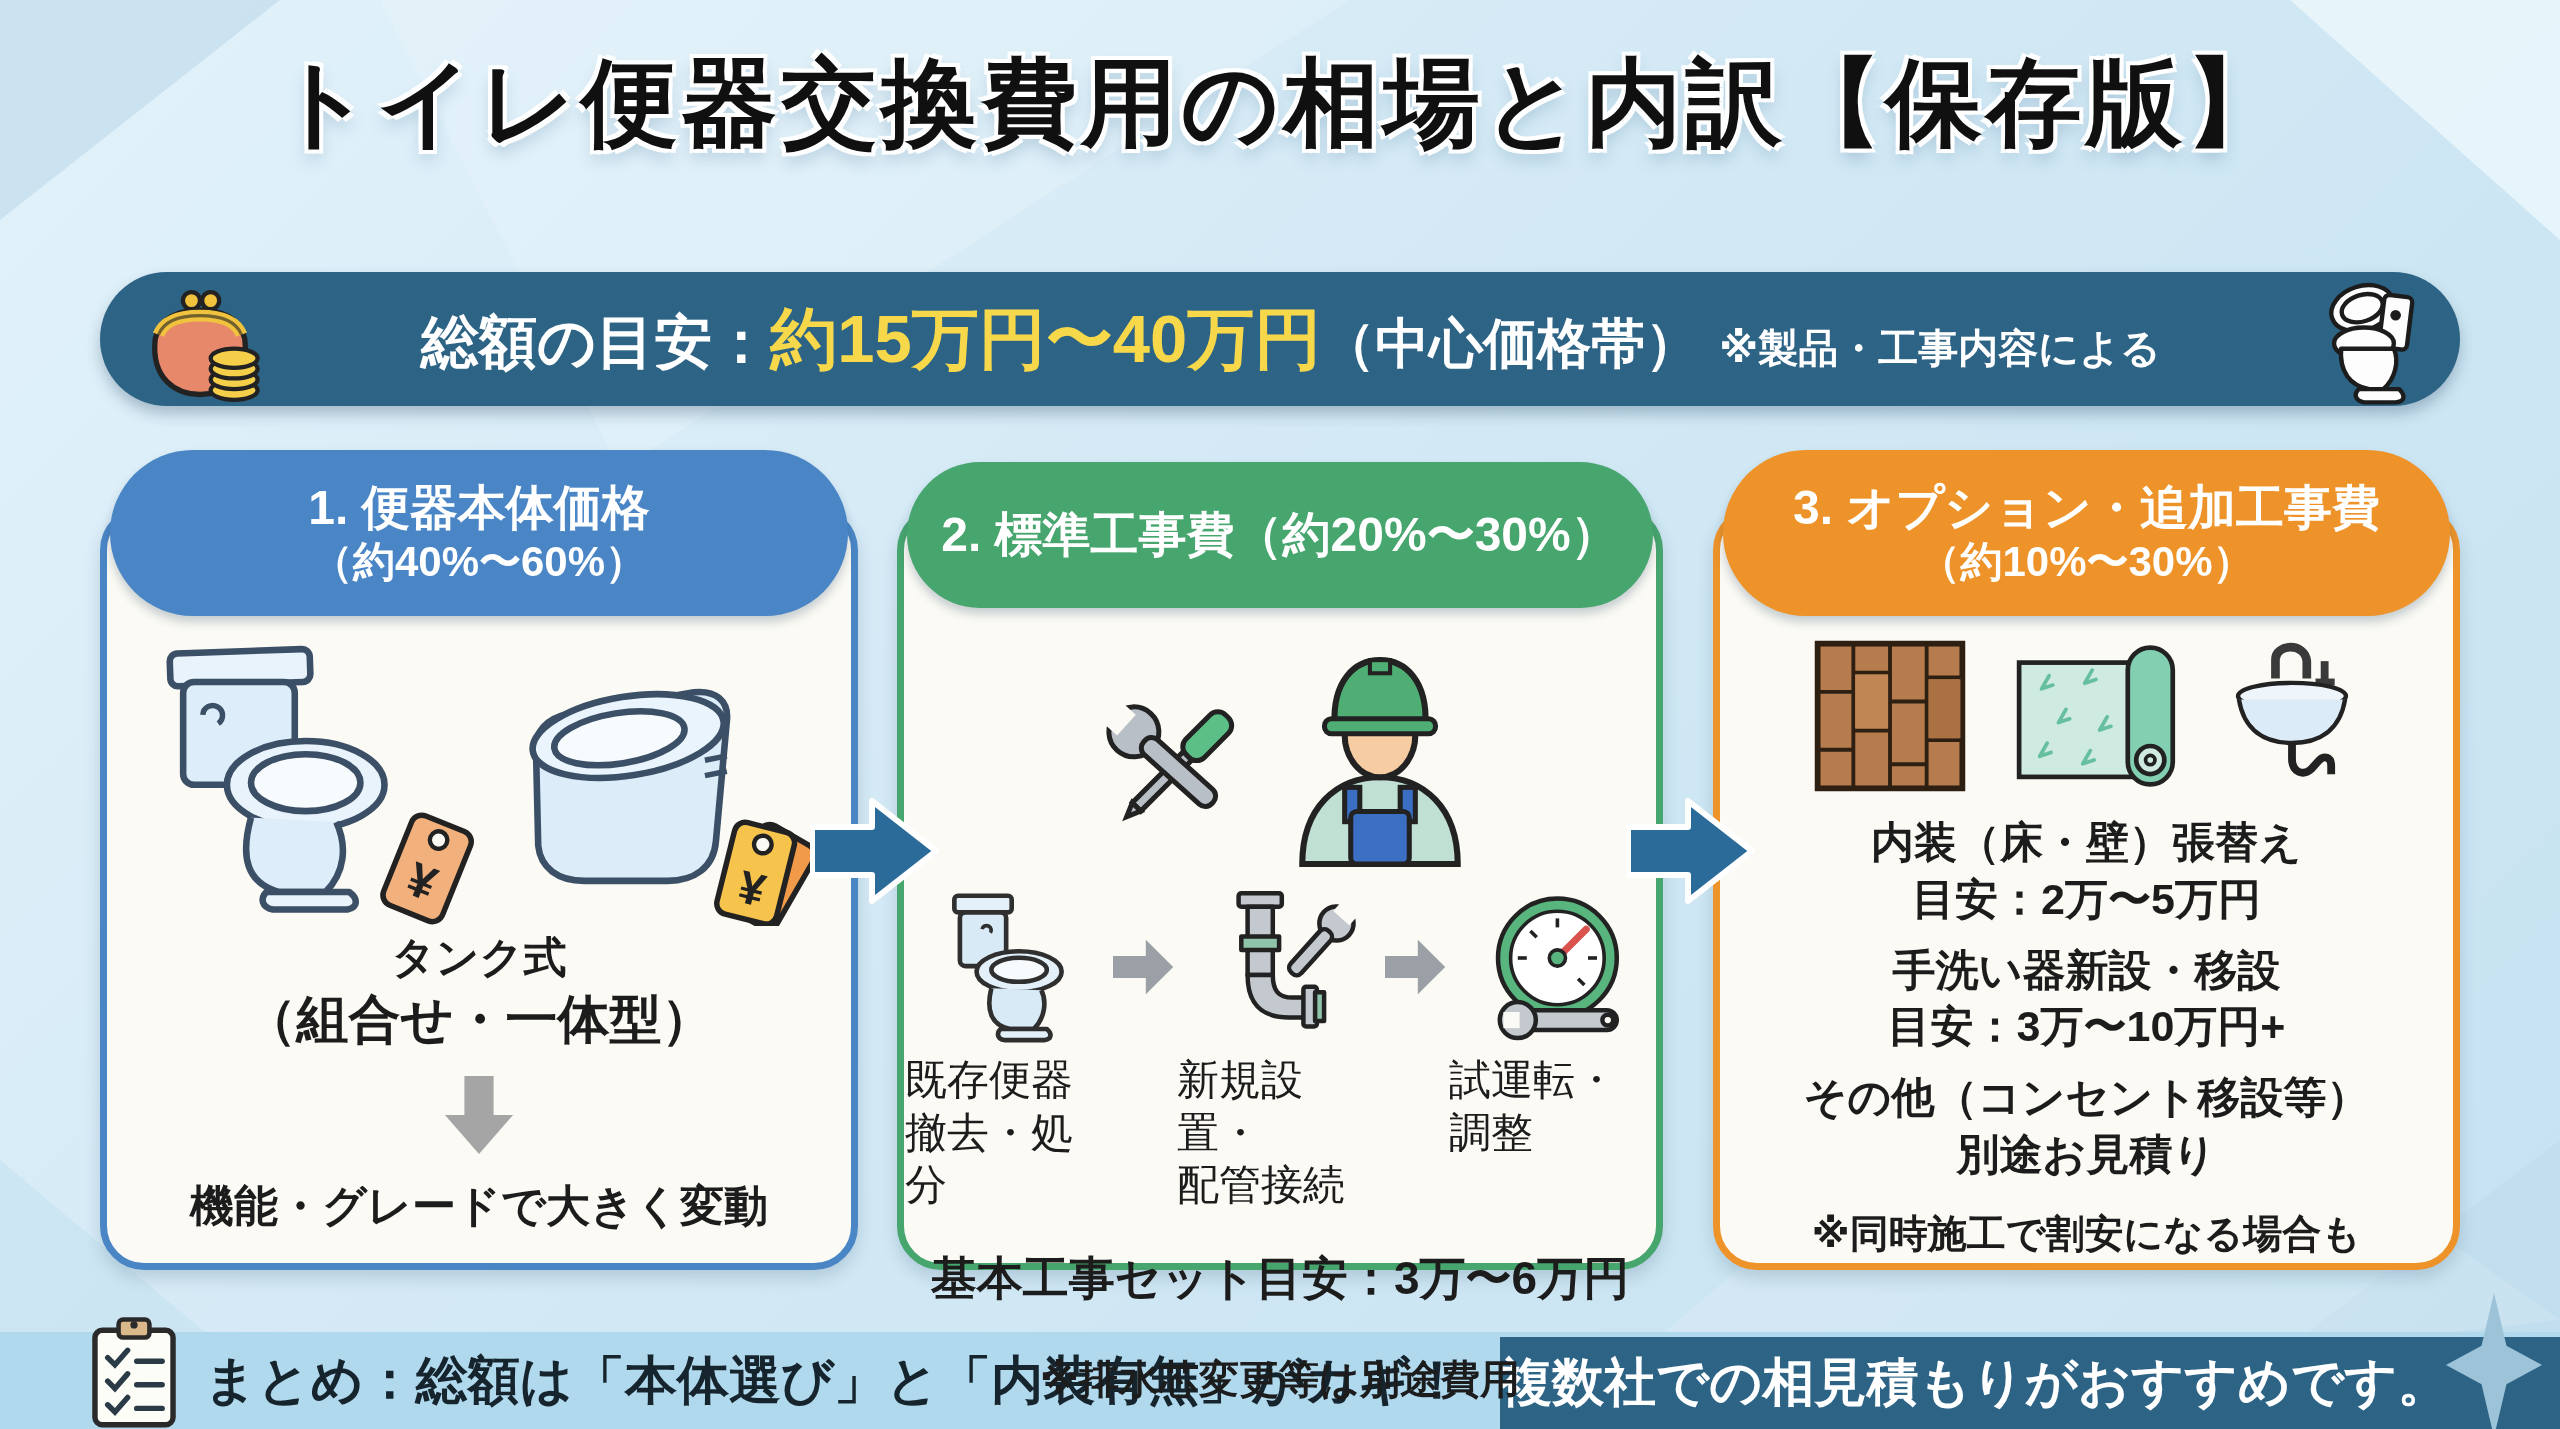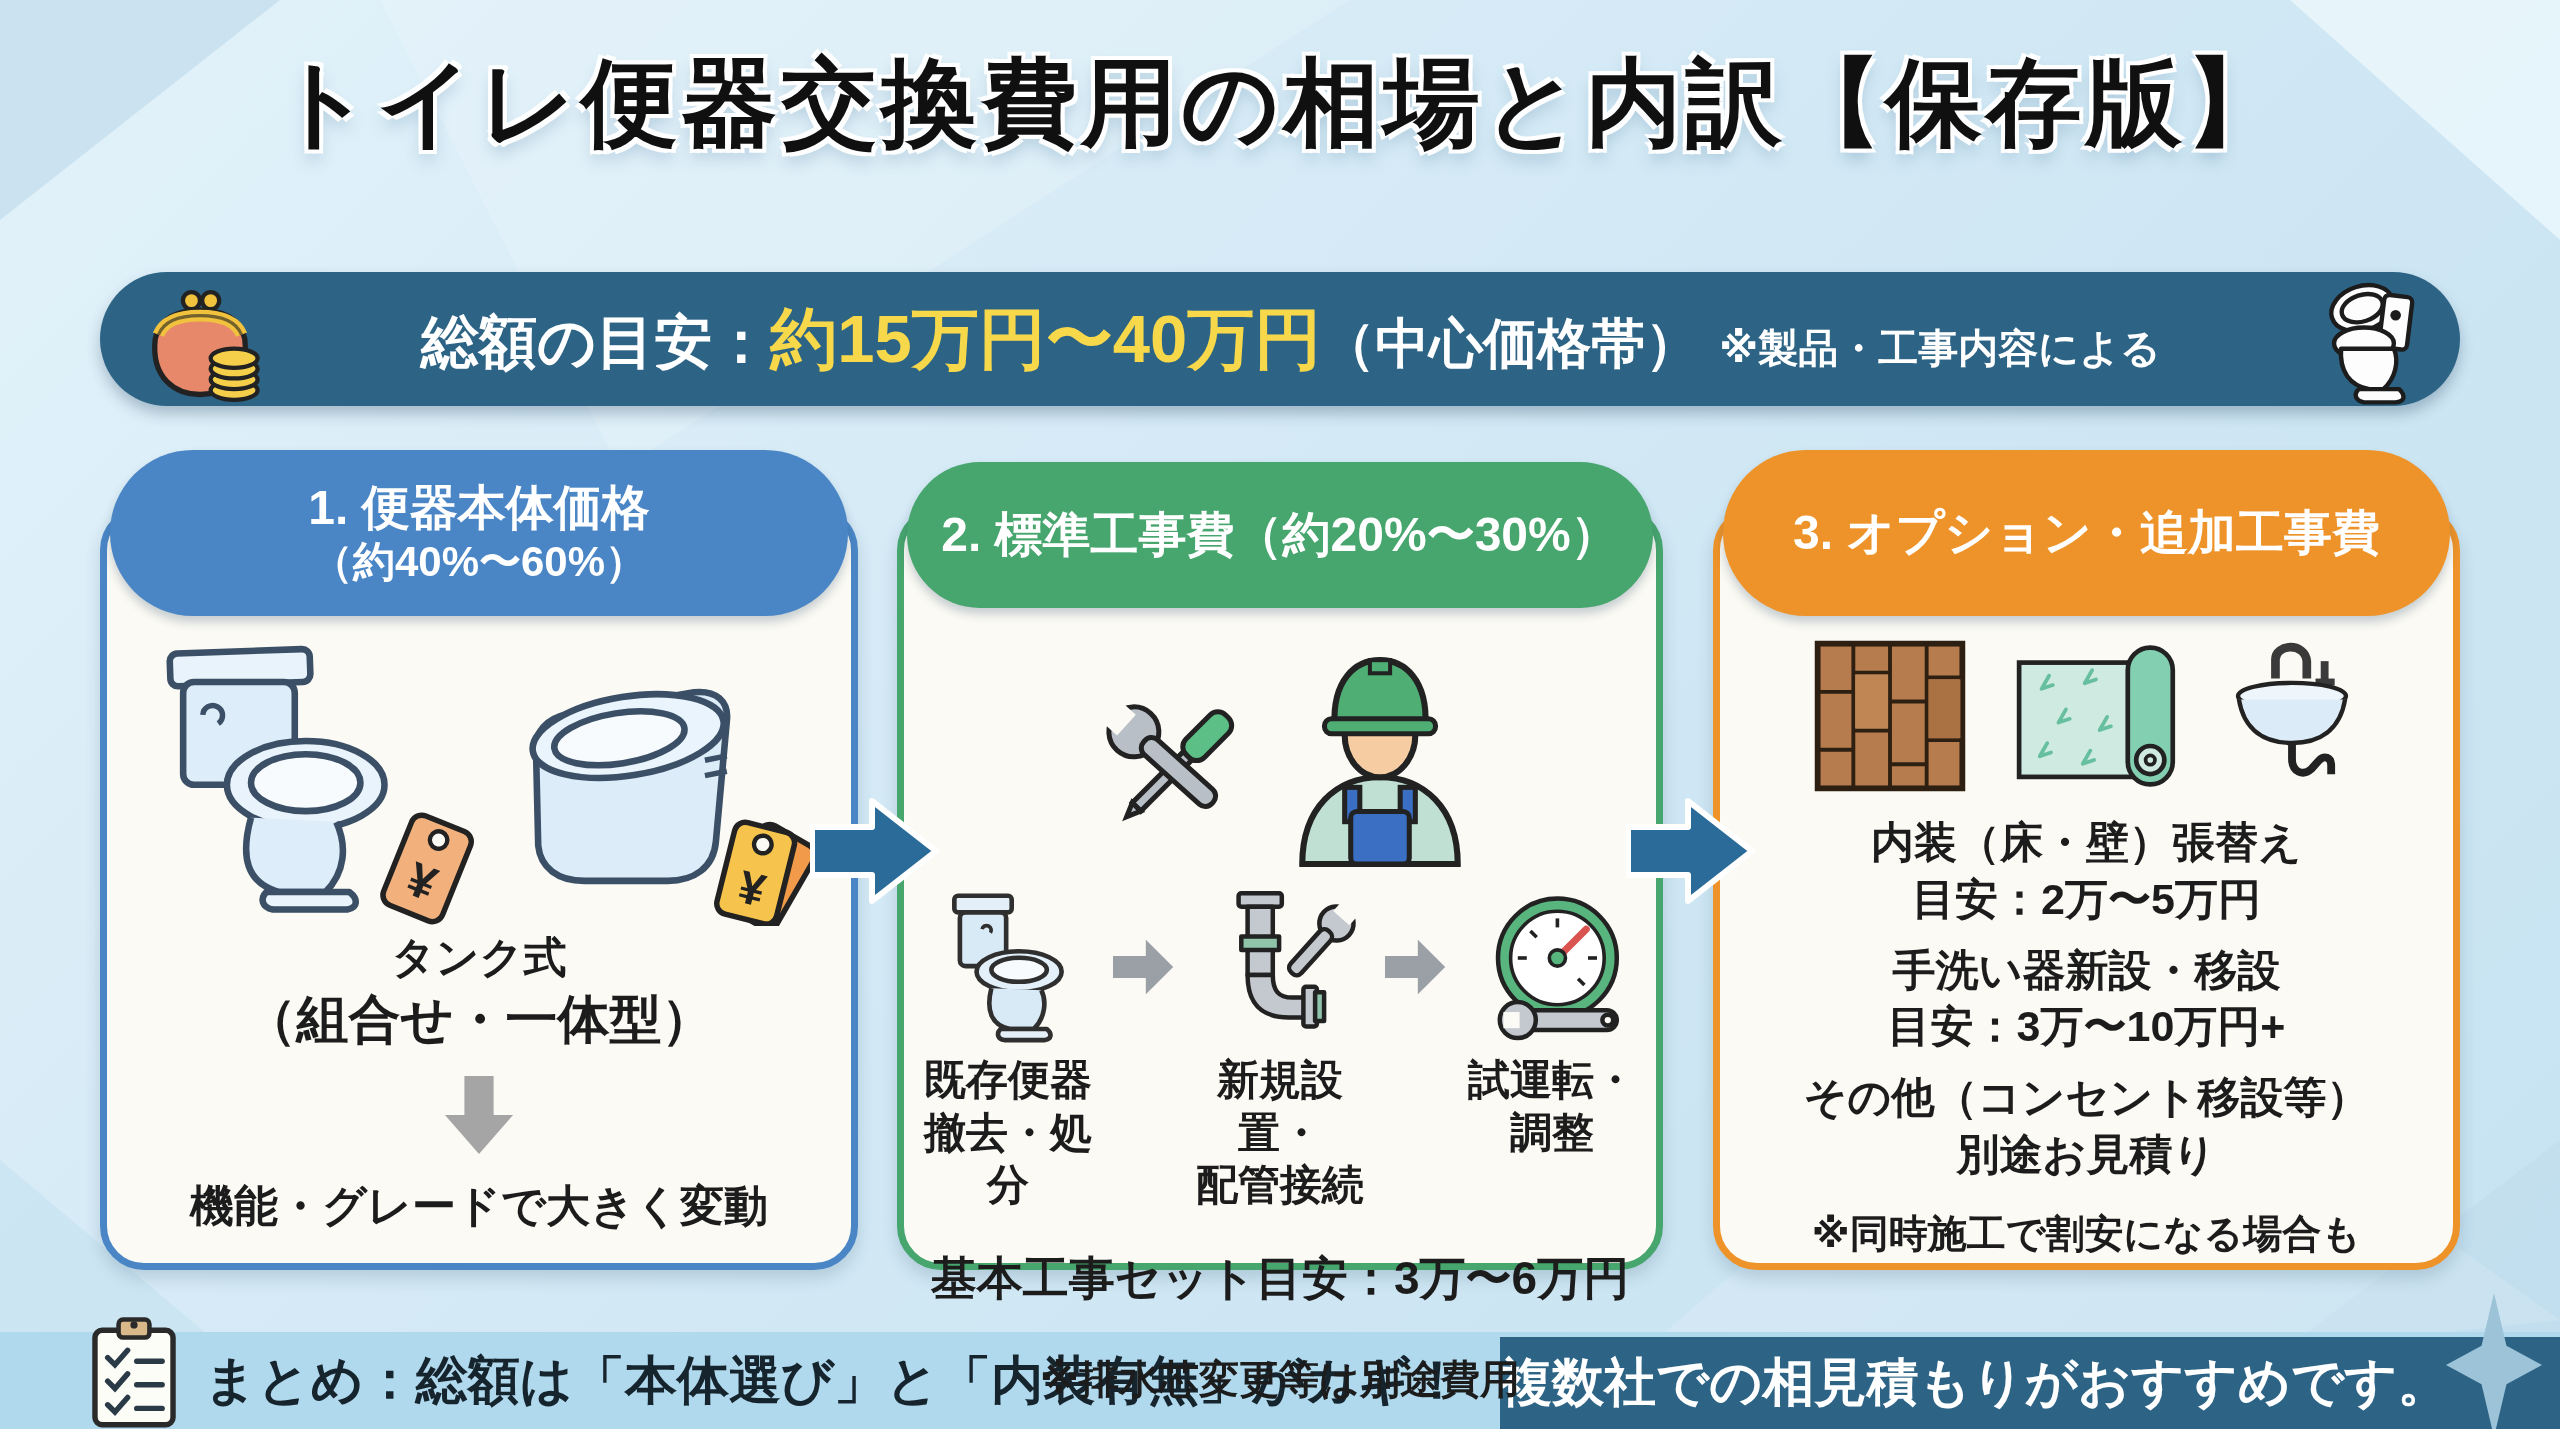--- a/index.html
+++ b/index.html
@@ -53,21 +53,21 @@
   .lbl .price{font-size:42px;}
   .lbl-right{margin-top:48px;}
   .down-arrow{margin:22px 0 4px;}
   .card1-footer{font-size:44px;font-weight:bold;margin-top:16px;}
   
   .top-icons{display:flex;align-items:flex-end;justify-content:center;height:252px;}
   .steps{display:flex;align-items:center;margin-top:18px;}
   .step-cell{width:206px;display:flex;justify-content:center;}
   .step-gap{width:66px;display:flex;justify-content:center;}
   .steps-labels{display:flex;margin-top:6px;}
-  .step-label{width:206px;text-align:center;font-size:42px;font-weight:bold;line-height:1.25;}
+  .step-label{width:206px;text-align:left;font-size:42px;font-weight:normal;line-height:1.25;}
   .c2-price{font-size:46px;font-weight:bold;margin-top:36px;}
   .c2-note{font-size:40px;font-weight:bold;margin-top:42px;}
   
   .c3-icons{display:flex;align-items:center;justify-content:center;gap:34px;height:182px;}
   .c3-item{text-align:center;font-weight:bold;line-height:1.32;margin-top:14px;}
   .c3-item .name{font-size:43px;}
   .c3-item .price{font-size:43px;}
   .c3-note{font-size:39px;font-weight:bold;margin-top:24px;}
   
   .flow-arrow{position:absolute;top:795px;width:130px;height:112px;z-index:5;}
@@ -299,20 +299,21 @@
       </div>
       <div class="c2-price">基本工事セット目安：3万〜6万円</div>
       <div class="c2-note">※排水芯変更等は別途費用</div>
     </div>
   </div>
 
   <div class="card" id="card3">
     <div class="card-body"></div>
     <div class="pill">
       <div class="l1">3. オプション・追加工事費</div>
+      <div class="l2">（約10%〜30%）</div>
     </div>
     <div class="card-content">
       <div class="c3-icons">
         <svg width="164" height="164" viewBox="0 0 170 170">
           <rect x="10" y="10" width="150" height="150" fill="#b77c4d" stroke="#2d1f12" stroke-width="6"></rect>
           <g stroke="#2d1f12" stroke-width="4">
             <line x1="47" y1="10" x2="47" y2="160"></line>
               <line x1="85" y1="10" x2="85" y2="160"></line>
               <line x1="123" y1="10" x2="123" y2="160"></line>
             <line x1="10" y1="60" x2="47" y2="60"></line>

